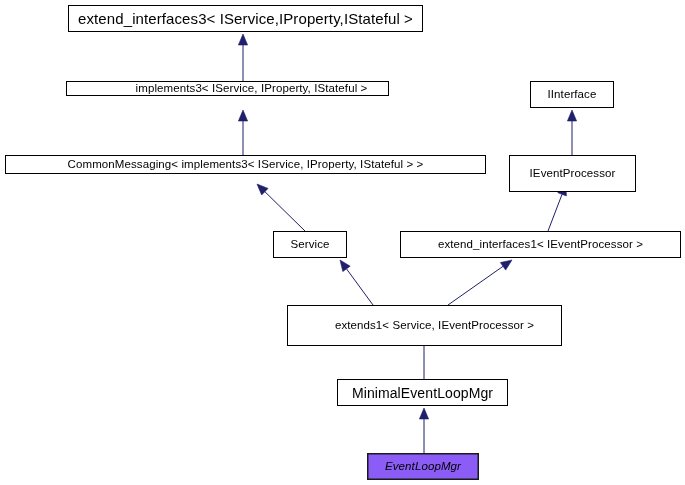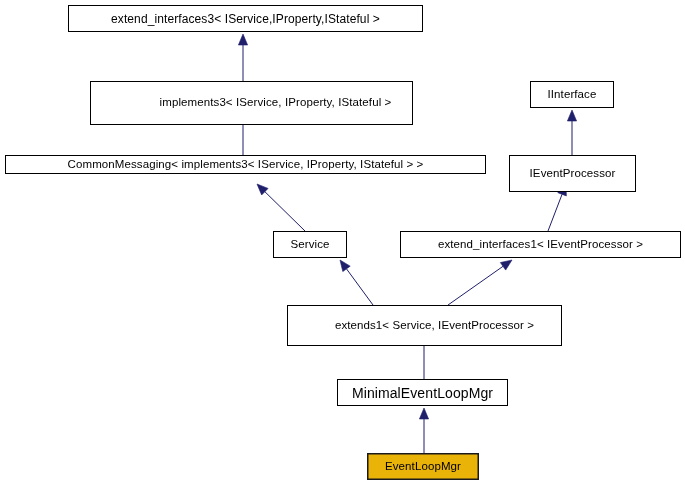--- a/index.html
+++ b/index.html
@@ -33,23 +33,24 @@
     font-size: 11.5px;
     line-height: 1;
     display: flex;
     align-items: center;
     justify-content: center;
     white-space: nowrap;
     letter-spacing: 0.1px;
     z-index: 2;
   }
   .uml-node.highlight {
-    background: #eab308;
+    background: #8b5cf6;
     border: 1px solid #1a1a1a;
     box-shadow: 0 0 0 0.5px #1a1a1a inset;
+    font-style: italic;
   }
   .uml-node .node-label {
     display: block;
     padding: 0 6px;
     pointer-events: none;
   }
 </style>
 </head>
 <body>
 
@@ -86,23 +87,23 @@
       <g>
         <line x1="424" y1="379" x2="424" y2="345" stroke="#1f1f6b" stroke-width="1"></line>
         <polygon points="424,334 428.6,345 419.4,345" fill="#1f1f6b" stroke="#1f1f6b" stroke-width="0.6"></polygon>
       </g>
       <g>
         <line x1="424" y1="453" x2="424" y2="419" stroke="#1f1f6b" stroke-width="1"></line>
         <polygon points="424,408 428.6,419 419.4,419" fill="#1f1f6b" stroke="#1f1f6b" stroke-width="0.6"></polygon>
       </g>
     </svg>
 <div class="uml-node" style="left: 68px; top: 5px; width: 355px; height: 27px;">
-      <span class="node-label" style="font-size: 12px;">extend_interfaces3&lt; IService,IProperty,IStateful &gt;</span>
+      <span class="node-label" style="font-size: 15px;">extend_interfaces3&lt; IService,IProperty,IStateful &gt;</span>
     </div>
-    <div class="uml-node" style="left: 90px; top: 81px; width: 323px; height: 44px; padding-left: 48px;">
+    <div class="uml-node" style="left: 66px; top: 81px; width: 323px; height: 15px; padding-left: 48px;">
       <span class="node-label" style="font-size: 11.5px;">implements3&lt; IService, IProperty, IStateful &gt;</span>
     </div>
     <div class="uml-node" style="left: 530px; top: 81px; width: 84px; height: 27px;">
       <span class="node-label" style="font-size: 11.5px;">IInterface</span>
     </div>
     <div class="uml-node" style="left: 5px; top: 155px; width: 481px; height: 19px;">
       <span class="node-label" style="font-size: 11.5px;">CommonMessaging&lt; implements3&lt; IService, IProperty, IStateful &gt; &gt;</span>
     </div>
     <div class="uml-node" style="left: 509px; top: 155px; width: 127px; height: 37px;">
       <span class="node-label" style="font-size: 11.5px;">IEventProcessor</span>

